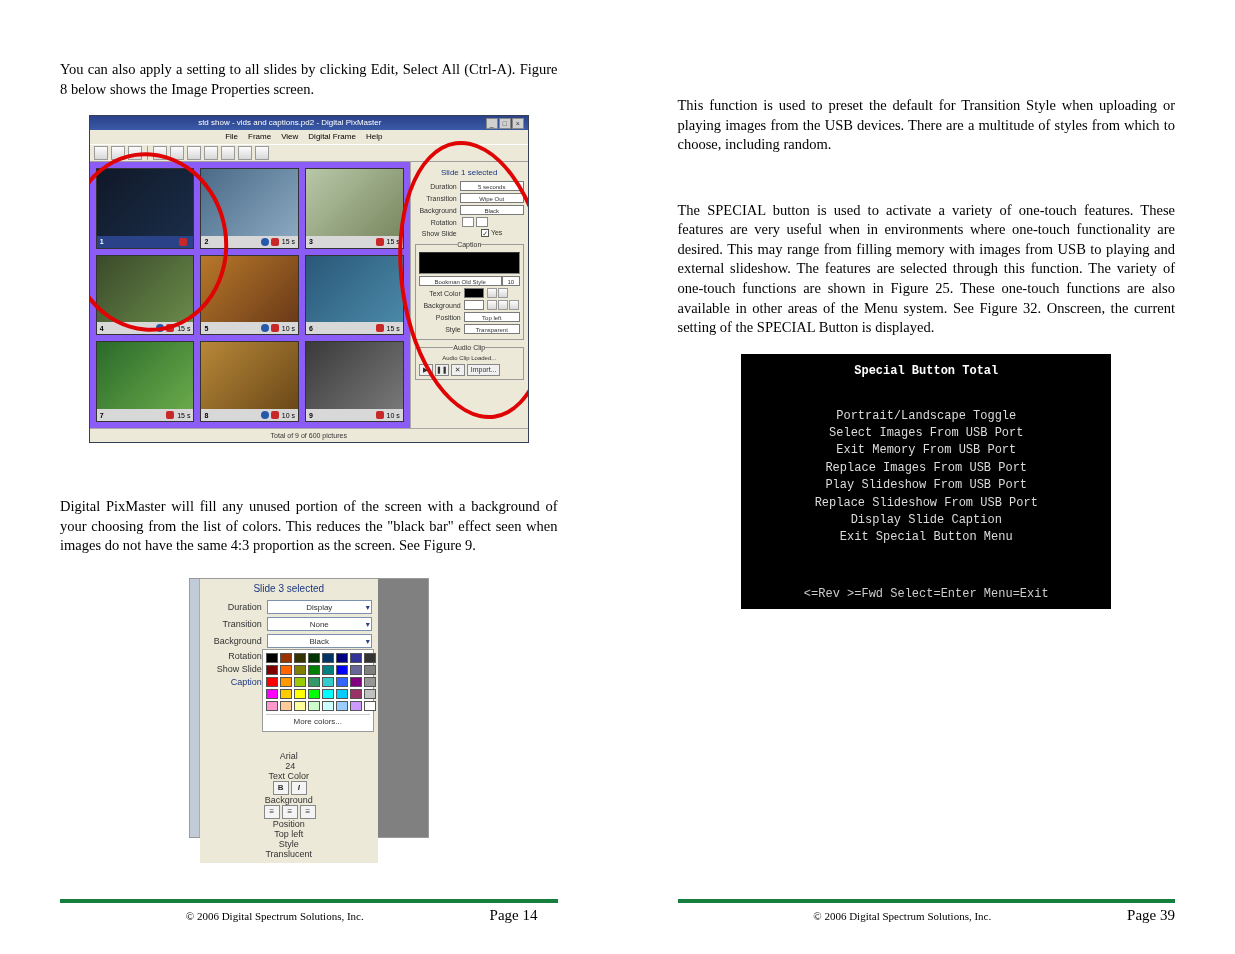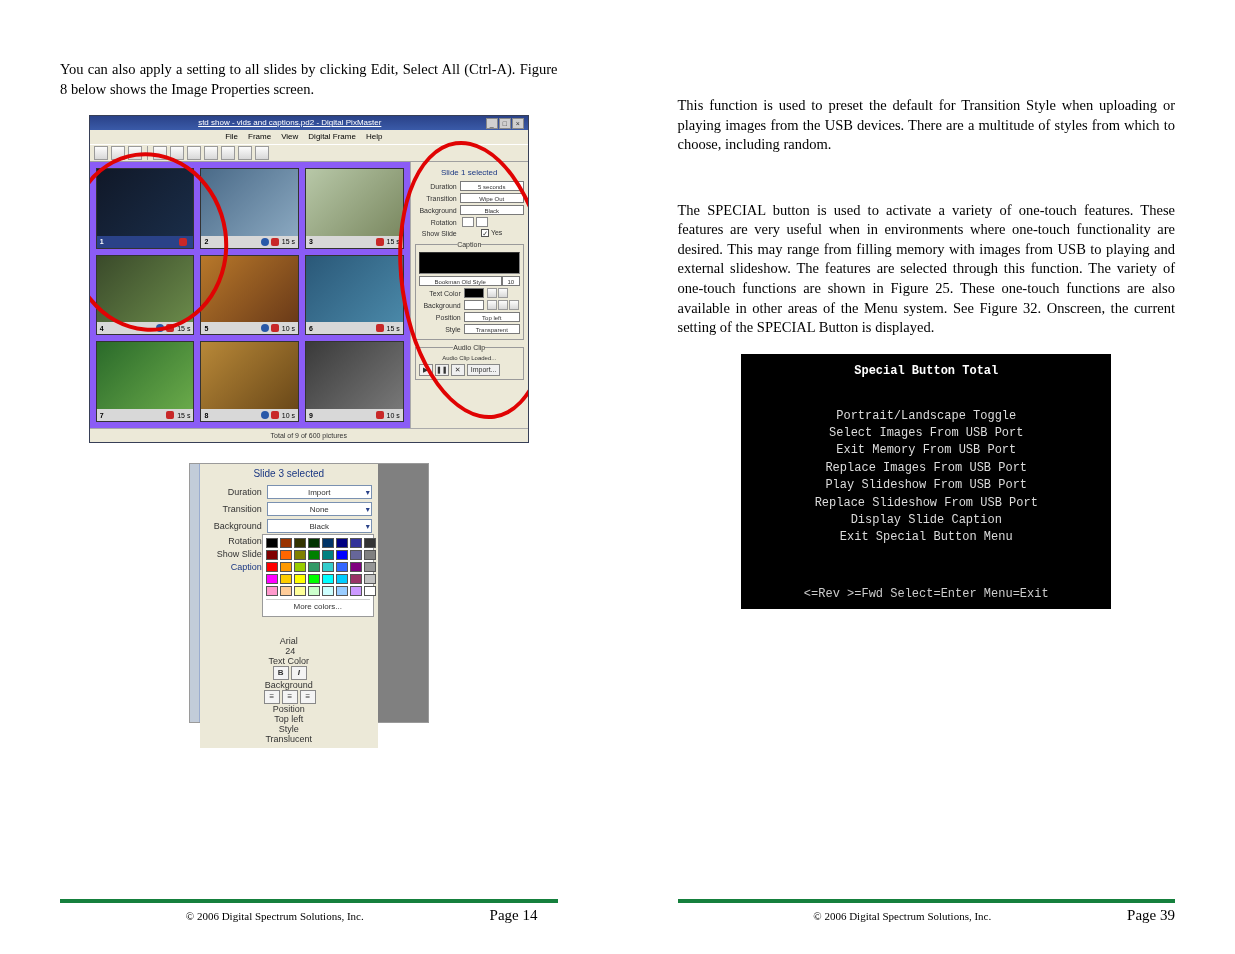--- a/index.html
+++ b/index.html
@@ -59,21 +59,21 @@
     }
     .fig8 .titlebar {
       background: linear-gradient(#2a4288,#3a5aa8);
       color: #fff;
       height: 14px;
       line-height: 14px;
       padding: 0 4px;
       display: flex;
       align-items: center;
     }
-    .fig8 .titlebar span { flex: 1; white-space: nowrap; overflow: hidden; text-decoration: underline; }
+    .fig8 .titlebar span { flex: 1; white-space: nowrap; overflow: hidden; }
     .fig8 .win-btns { display: flex; gap: 1px; }
     .fig8 .win-btn {
       width: 12px; height: 11px;
       background: #d0d0d0;
       border: 1px solid #888;
       font-size: 7px; text-align: center; line-height: 9px; color:#333;
     }
     .fig8 .menubar {
       background: #ece9d8;
       height: 14px;
@@ -395,30 +395,31 @@
             </div>
           </fieldset>
         </div>
       </div>
       <div class="status">Total of 9 of 600 pictures</div>
       <div class="red-ellipse" style="left:-22px; top:36px; width:160px; height:180px;"></div>
       <div class="red-ellipse" style="right:-22px; top:24px; width:150px; height:280px;"></div>
     </div>
   </div>
 
+  <p class="body-text" style="margin-top:50px">Digital PixMaster will fill any unused portion of the screen with a background of your choosing from the list of colors. This reduces the "black bar" effect seen when images do not have the same 4:3 proportion as the                            screen.  See Figure 9.</p>
 
   <div class="figure-wrap">
     <div class="fig9">
       <div class="left-strip"></div>
       <div class="gray-strip"></div>
       <div class="panel">
         <div class="hdr">Slide 3 selected</div>
         <div class="row">
             <label>Duration</label>
-            <div class="ctrl">Import</div>
+            <div class="ctrl">Display</div>
           </div>
         <div class="row">
             <label>Transition</label>
             <div class="ctrl">None</div>
           </div>
         <div class="row">
             <label>Background</label>
             <div class="ctrl">Black</div>
           </div>
         <div class="row">

